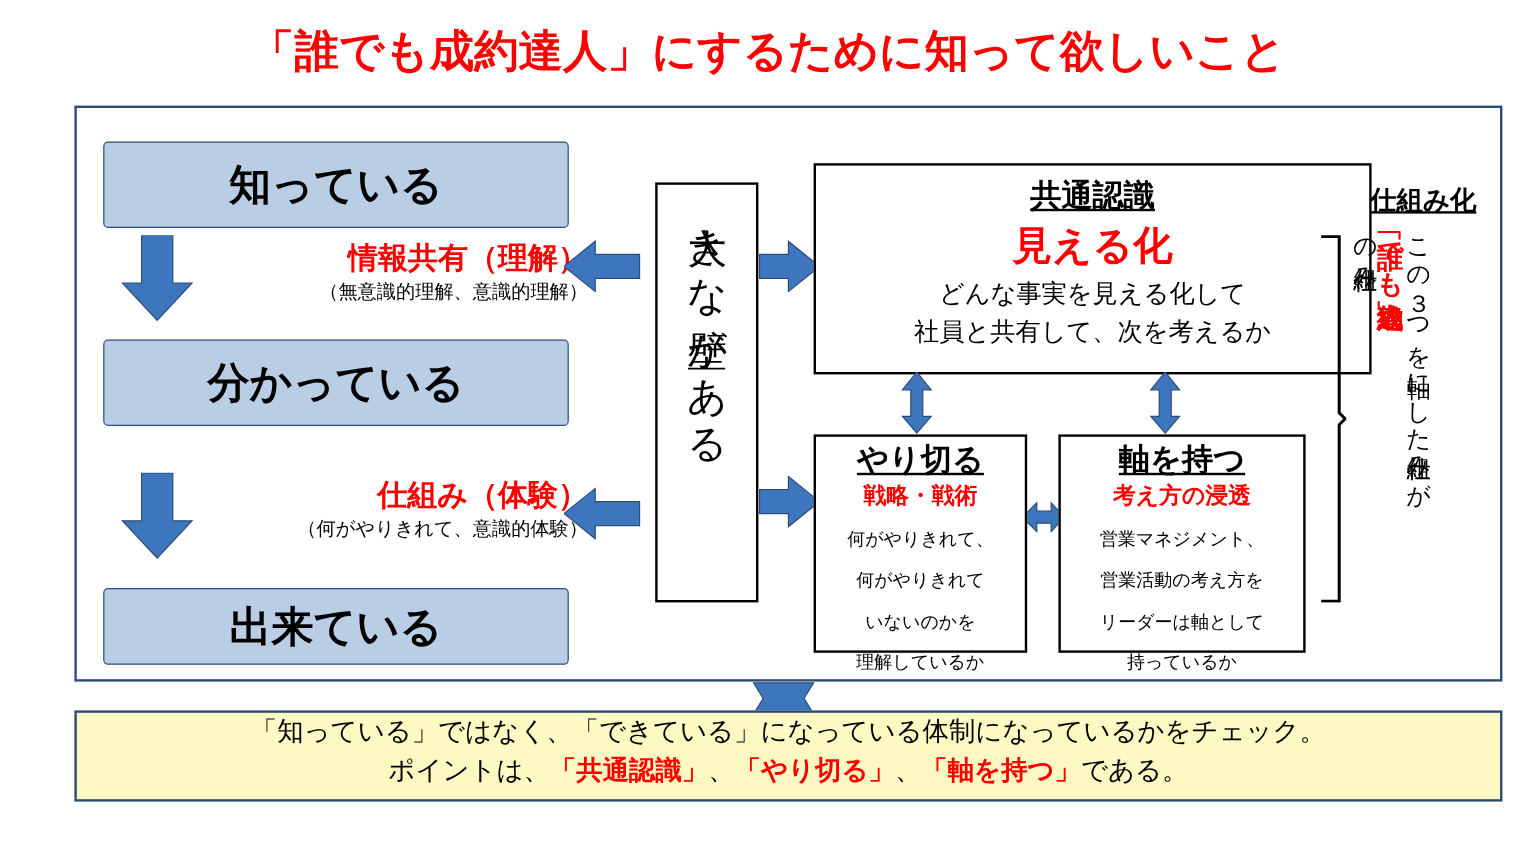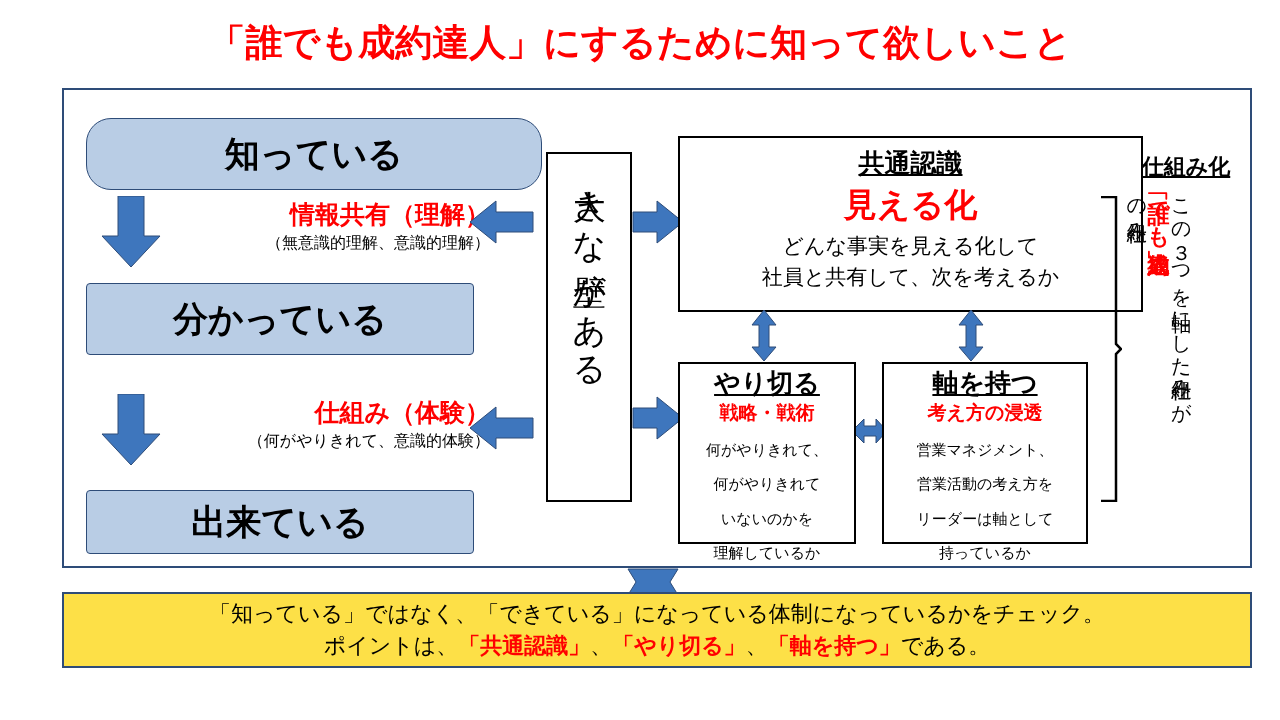--- a/index.html
+++ b/index.html
@@ -50,21 +50,21 @@
     border: 1px solid #2E4C78;
     box-sizing: border-box;
     display: flex;
     align-items: center;
     justify-content: center;
     font-size: 35px;
     font-weight: bold;
     color: #000000;
     border-radius: 4px;
   }
-  #stage-1 { top: 118px; left: 86px; width: 456px; height: 72px; border-radius: 25px; }
+  #stage-1 { top: 118px; left: 86px; width: 388px; height: 72px; }
   #stage-2 { top: 283px; left: 86px; width: 388px; height: 72px; }
   #stage-3 { top: 490px; left: 86px; width: 388px; height: 64px; }
 
   
   .transition {
     text-align: right;
   }
   .transition .t-main {
     font-size: 25px;
     font-weight: bold;
@@ -234,25 +234,25 @@
   #bottom-arrow { top: 568px; left: 620px; width: 66px; height: 28px; }
 
   
   #summary-box {
     top: 592px;
     left: 62px;
     width: 1190px;
     height: 76px;
     border: 2px solid #2E4C78;
     box-sizing: border-box;
-    background: #fde047;
+    background: #fef9c3;
     display: flex;
     flex-direction: column;
     align-items: center;
-    justify-content: center;
+    justify-content: flex-start;
   }
   .summary-line {
     font-size: 22px;
     color: #000000;
     white-space: nowrap;
     line-height: 1.45;
   }
   .summary-line .red { color: #FF0000; font-weight: bold; }
 </style>
 </head>

